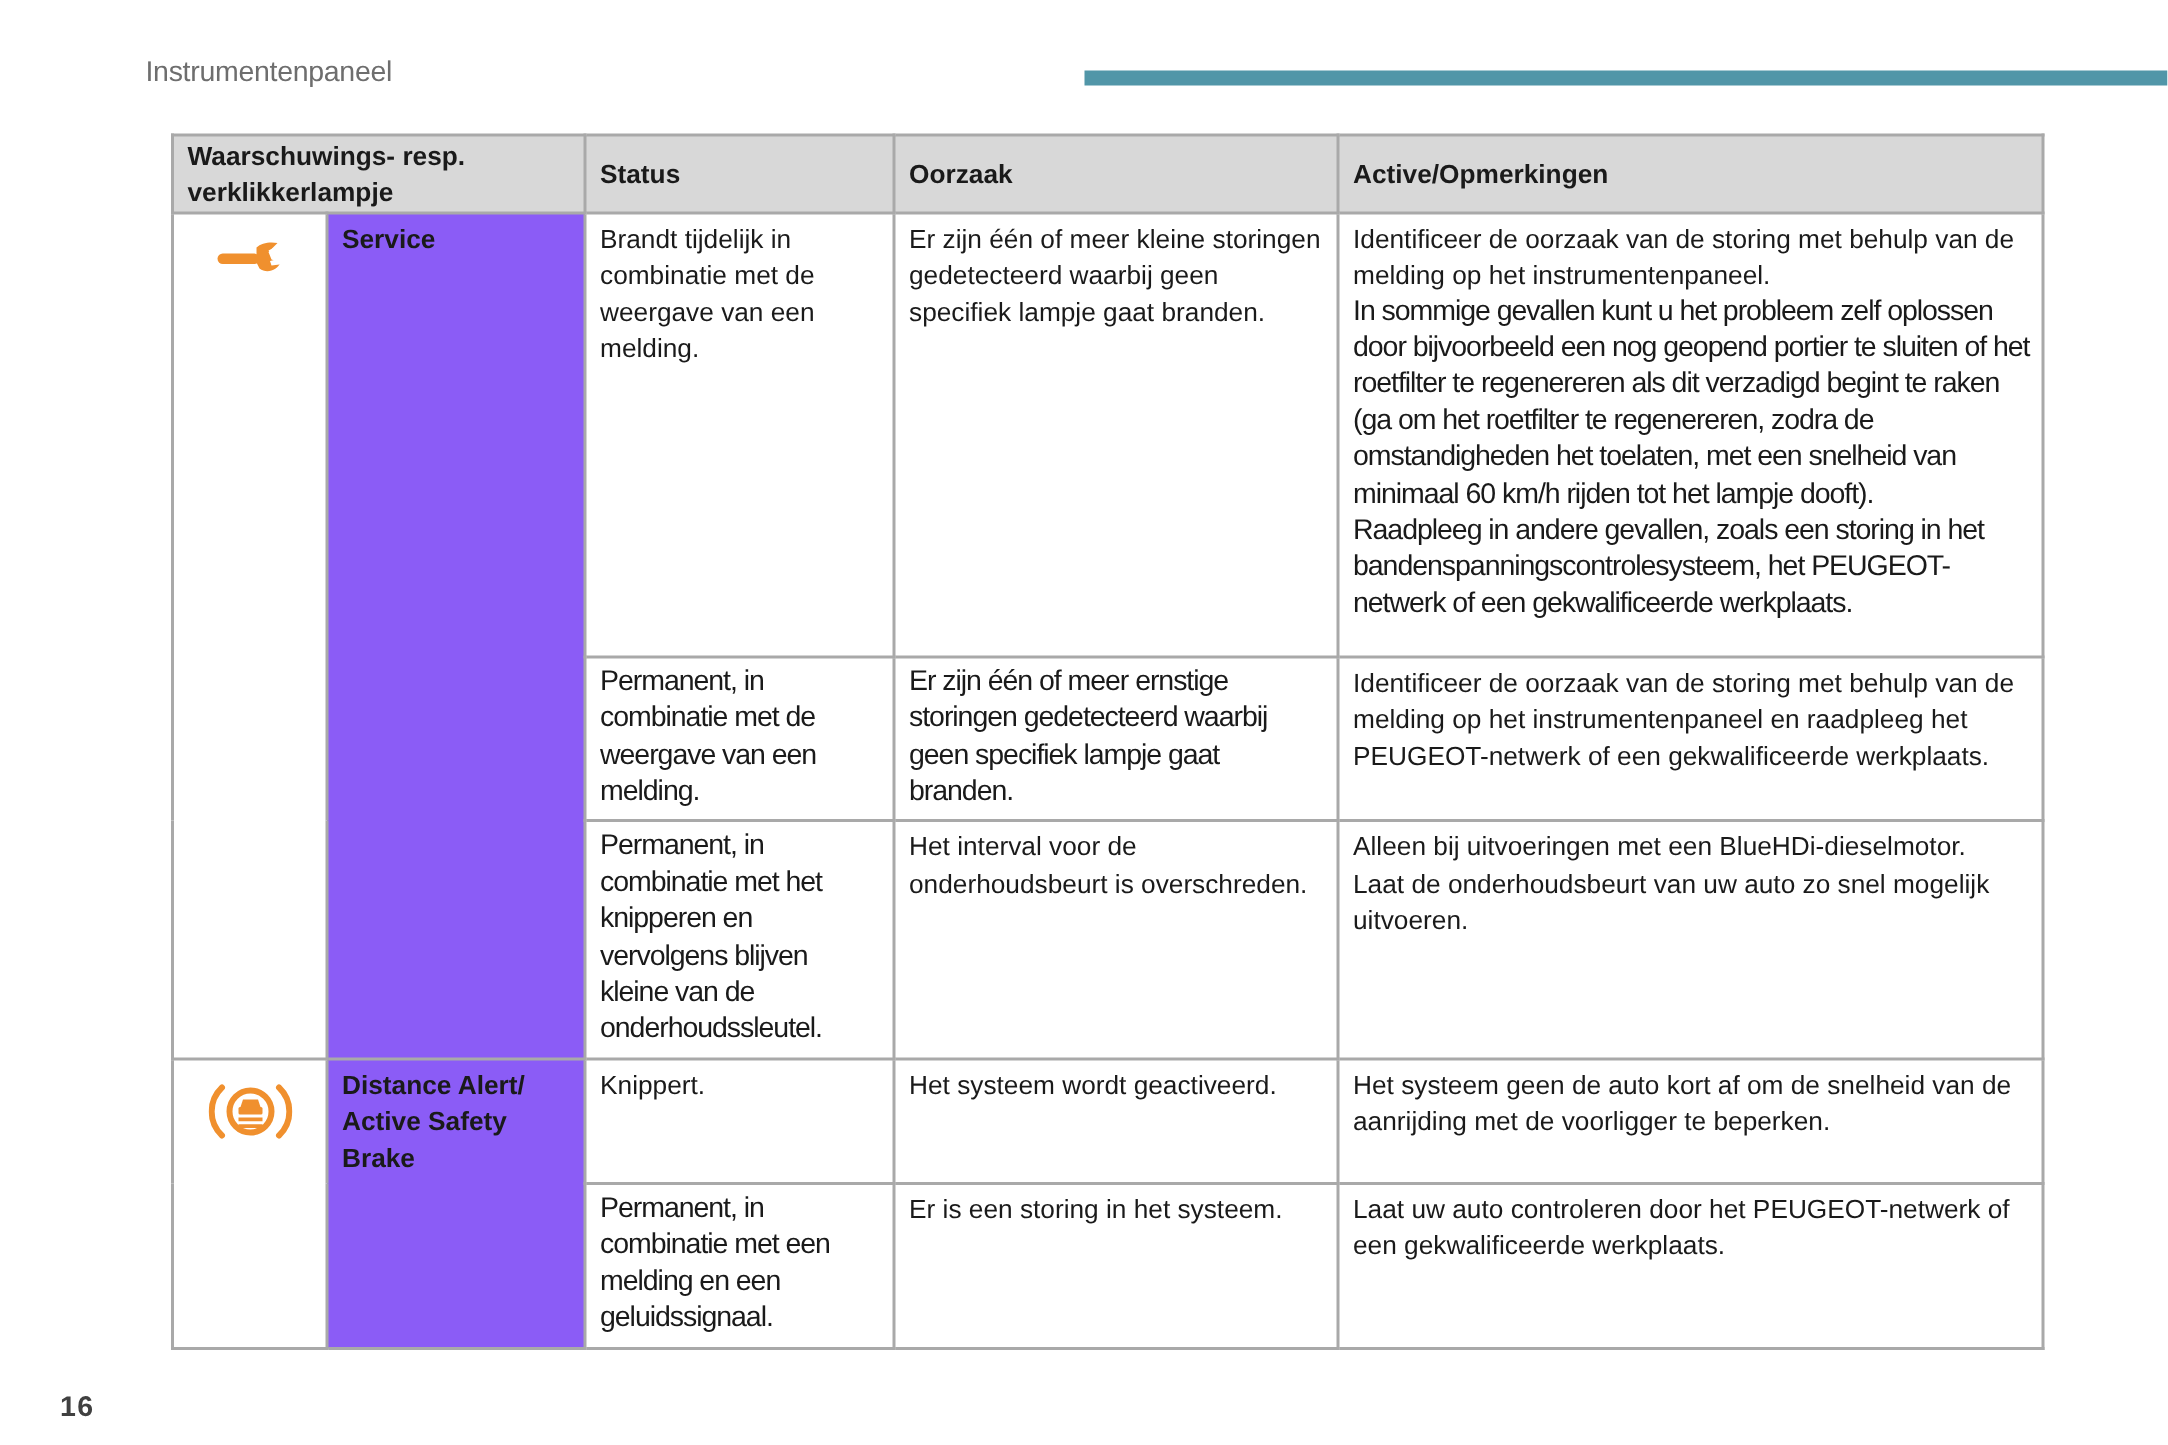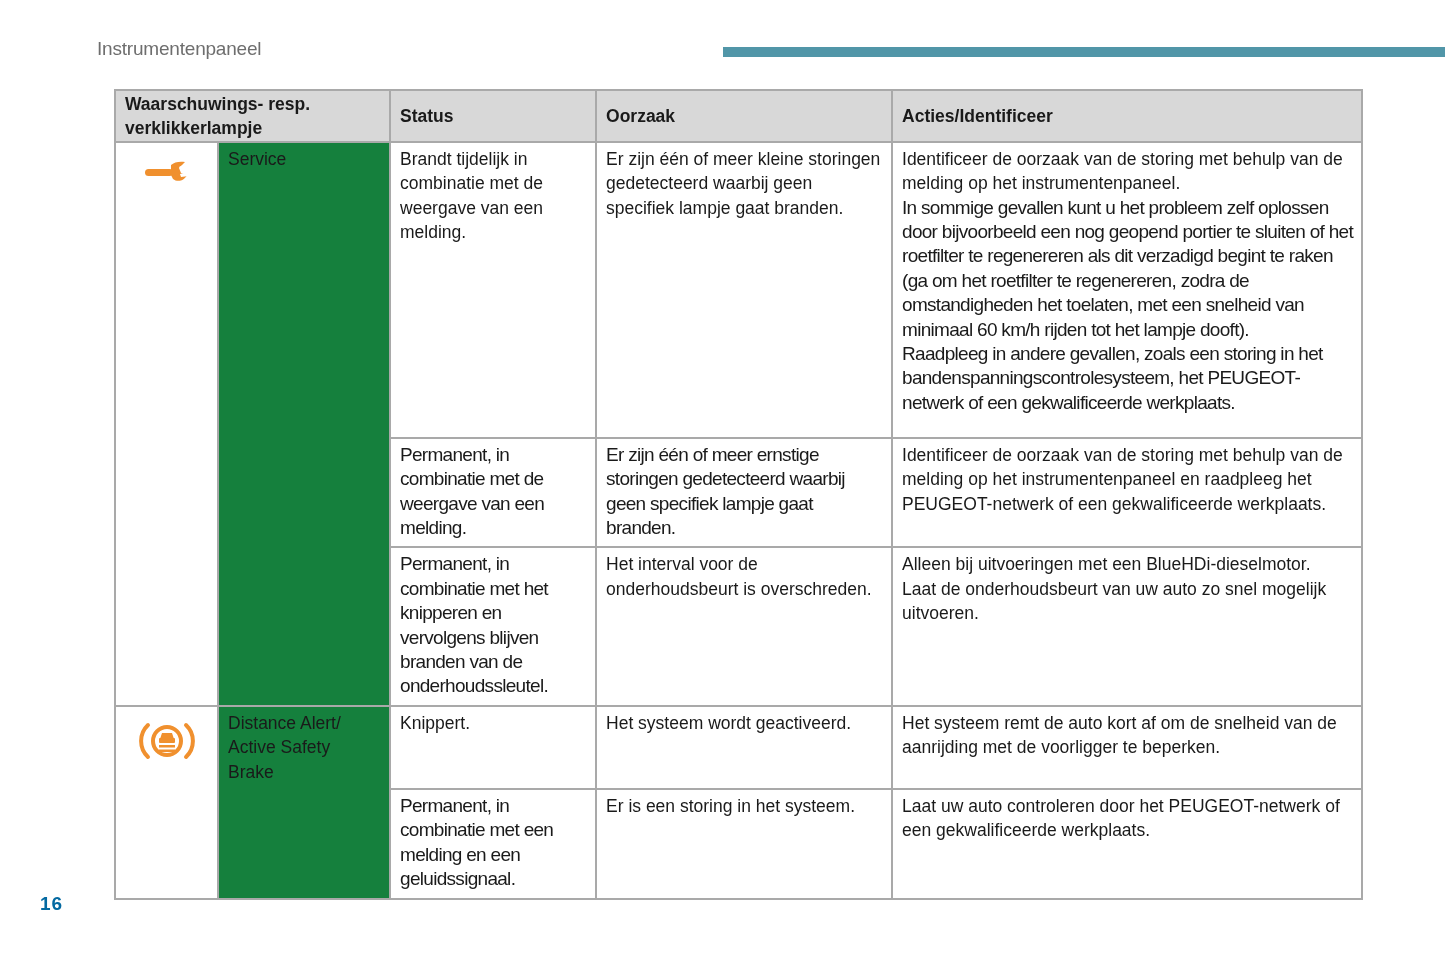--- a/index.html
+++ b/index.html
@@ -27,24 +27,24 @@
     position: absolute;
     left: 723px;
     top: 47px;
     width: 722px;
     height: 10px;
     background: #5196a8;
   }
   .page-number {
     position: absolute;
     left: 40px;
-    top: 893px;
+    top: 928px;
     font-size: 19px;
     font-weight: bold;
-    color: #0369a1;
+    color: #404040;
     letter-spacing: 1px;
   }
   table.warn-table {
     position: absolute;
     left: 114px;
     top: 89px;
     width: 1247px;
     border-collapse: collapse;
     table-layout: fixed;
     font-size: 17.5px;
@@ -64,22 +64,22 @@
     padding-top: 1px;
     padding-bottom: 0px;
     height: 46px;
   }
   td.icon-cell {
     background: #ffffff;
     text-align: center !important;
     padding: 12px 0 0 0 !important;
   }
   td.name-cell {
-    background: #15803d;
-    font-weight: normal;
+    background: #8b5cf6;
+    font-weight: bold;
     padding-left: 9px !important;
   }
   .condensed {
     font-size: 19px;
     letter-spacing: -0.7px;
     transform-origin: left top;
   }
   col.c1 { width: 103px; }
   col.c2 { width: 172px; }
   col.c3 { width: 206px; }
@@ -98,21 +98,21 @@
       <col class="c2">
       <col class="c3">
       <col class="c4">
       <col class="c5">
   </colgroup>
   <thead>
     <tr>
       <th colspan="2" style="padding-right:31px;">Waarschuwings- resp. verklikkerlampje</th>
       <th>Status</th>
       <th>Oorzaak</th>
-      <th>Acties/Identificeer</th>
+      <th>Active/Opmerkingen</th>
     </tr>
   </thead>
   <tbody>
 
     <tr style="height:296px;">
       <td rowspan="3" class="icon-cell">
         <span style="display:inline-block;margin-top:6px;">
           <svg width="48" height="22" viewBox="0 0 48 22">
             <rect x="2" y="8" width="28" height="7" rx="3.5" fill="#f0902e"></rect>
             <path d="M28 4 C31 1 37 0 42 1 L36 7 L38 12 L44 14 C42 19 35 22 30 18 L28 14 Z" fill="#f0902e"></path>
@@ -129,21 +129,21 @@
         <div class="condensed">In sommige gevallen kunt u het probleem zelf oplossen door bijvoorbeeld een nog geopend portier te sluiten of het roetfilter te regenereren als dit verzadigd begint te raken (ga om het roetfilter te regenereren, zodra de omstandigheden het toelaten, met een snelheid van minimaal 60 km/h rijden tot het lampje dooft).</div>
         <div class="condensed">Raadpleeg in andere gevallen, zoals een storing in het bandenspanningscontrolesysteem, het PEUGEOT-netwerk of een gekwalificeerde werkplaats.</div>
       </td>
     </tr>
     <tr style="height:76px;">
       <td class="condensed">Permanent, in combinatie met de weergave van een melding.</td>
       <td class="condensed">Er zijn één of meer ernstige storingen gedetecteerd waarbij geen specifiek lampje gaat branden.</td>
       <td>Identificeer de oorzaak van de storing met behulp van de melding op het instrumentenpaneel en raadpleeg het PEUGEOT-netwerk of een gekwalificeerde werkplaats.</td>
     </tr>
     <tr style="height:118px;">
-      <td class="condensed">Permanent, in combinatie met het knipperen en vervolgens blijven branden van de onderhoudssleutel.</td>
+      <td class="condensed">Permanent, in combinatie met het knipperen en vervolgens blijven kleine van de onderhoudssleutel.</td>
       <td>Het interval voor de onderhoudsbeurt is overschreden.</td>
       <td>
         <div>Alleen bij uitvoeringen met een BlueHDi-dieselmotor.</div>
         <div>Laat de onderhoudsbeurt van uw auto zo snel mogelijk uitvoeren.</div>
       </td>
     </tr>
 
     <tr style="height:83px;">
       <td rowspan="2" class="icon-cell">
         <span style="display:inline-block;margin-top:0px;">
@@ -154,21 +154,21 @@
             <path d="M21 20 L23 14 L33 14 L35 20 Z" fill="#f0902e"></path>
             <rect x="20" y="19" width="16" height="5" rx="1" fill="#f0902e"></rect>
             <rect x="20" y="26" width="16" height="2.5" fill="#f0902e"></rect>
             <rect x="20" y="30.5" width="16" height="2.5" fill="#f0902e"></rect>
           </svg>
         </span>
       </td>
       <td rowspan="2" class="name-cell" style="padding-right:20px !important;">Distance Alert/ Active Safety Brake</td>
       <td>Knippert.</td>
       <td>Het systeem wordt geactiveerd.</td>
-      <td>Het systeem remt de auto kort af om de snelheid van de aanrijding met de voorligger te beperken.</td>
+      <td>Het systeem geen de auto kort af om de snelheid van de aanrijding met de voorligger te beperken.</td>
     </tr>
     <tr style="height:82px;">
       <td class="condensed">Permanent, in combinatie met een melding en een geluidssignaal.</td>
       <td>Er is een storing in het systeem.</td>
       <td>Laat uw auto controleren door het PEUGEOT-netwerk of een gekwalificeerde werkplaats.</td>
     </tr>
   </tbody>
 </table>
 
 <div class="page-number">16</div>

